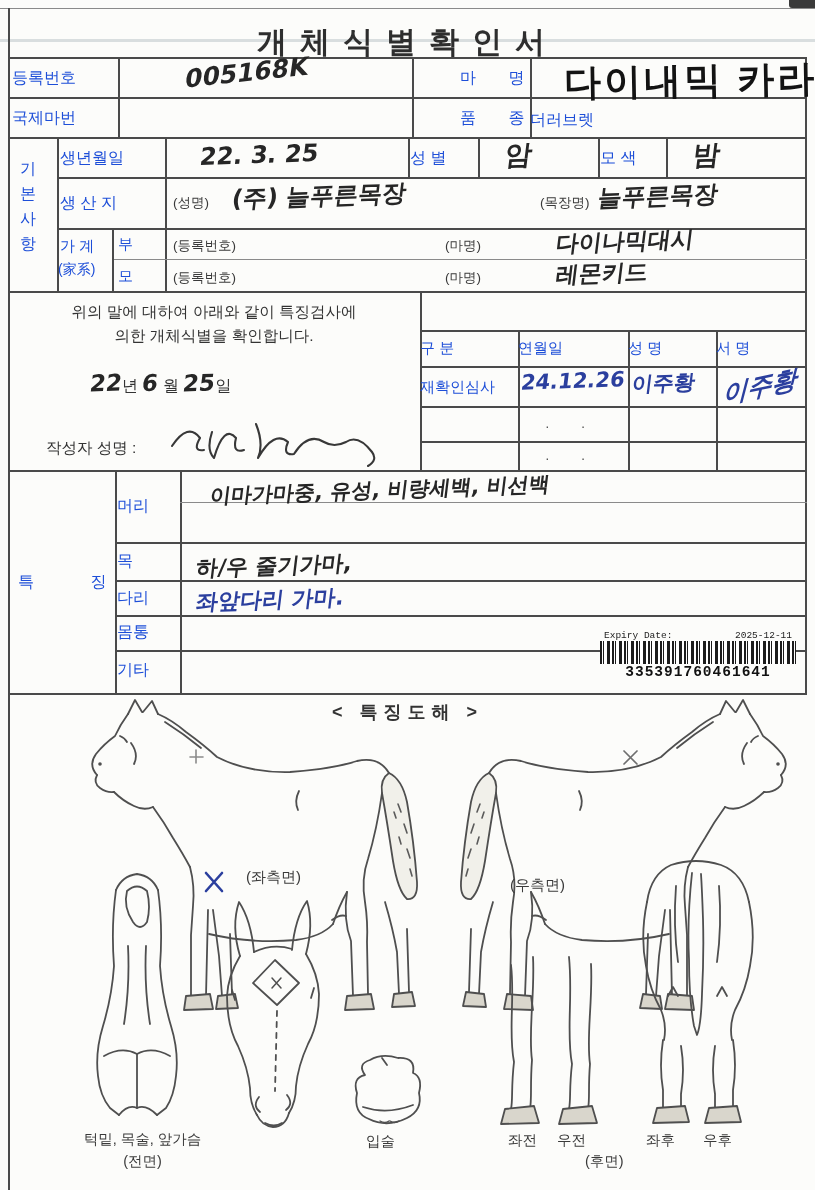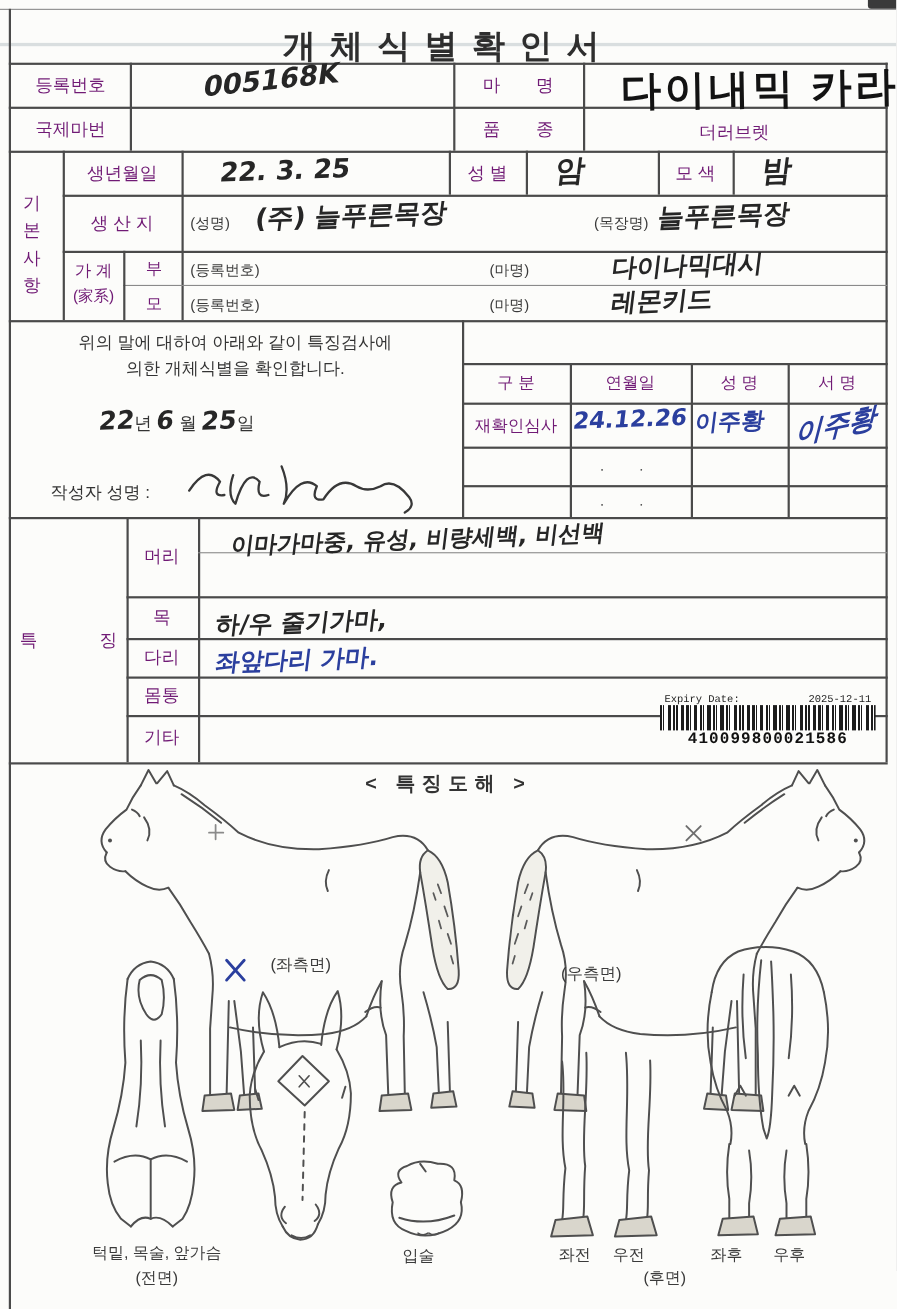--- a/index.html
+++ b/index.html
@@ -7,23 +7,23 @@
     position:relative;width:815px;height:1190px;margin:0 auto;
     background:#fcfcfa;overflow:hidden;
     font-family:"Liberation Sans","DejaVu Sans",sans-serif;
     color:#2b2b2b;
   }
   .abs{position:absolute;}
   .hline{position:absolute;background:#4a4a4a;height:1.5px;}
   .vline{position:absolute;background:#4a4a4a;width:1.5px;}
   .hline.thick{height:2.2px;}
   .hline.thin{height:1px;background:#8a8a8a;}
-  .label{font-size:16px;color:#701a75;text-align:center;}
+  .label{font-size:16px;color:#1d4ed8;}
   .small-label{font-size:13.5px;color:#3a3a3a;}
-  .spread{letter-spacing:14px;text-indent:14px;}
+  .spread{letter-spacing:14px;text-indent:14px;margin-left:34px;}
   .title{
     font-size:30px;font-weight:bold;letter-spacing:13px;color:#2e2e2e;
     width:100%;text-align:center;
   }
   .titleband{position:absolute;left:0;top:39px;width:815px;height:3px;background:#d9dedf;}
   .hw{
     font-family:"DejaVu Sans",sans-serif;color:#262626;font-weight:600;
     display:inline-block;transform:rotate(-2deg) skewX(-9deg);white-space:nowrap;
   }
   .hw-blue{color:#2b3f9e;}
@@ -177,21 +177,21 @@
   <div class="abs" style="left:196px;top:585px;"><span class="hw hw-blue" style="font-size:22px;">좌앞다리 가마.</span></div>
   <div class="abs label" style="left:117px;top:622px;width:60px;">몸통</div>
   <div class="abs label" style="left:117px;top:660px;width:60px;">기타</div>
 
   <div class="abs" style="left:600px;top:630px;width:196px;">
     <div class="mono" style="font-size:9.5px;color:#222;display:flex;justify-content:space-between;padding:0 4px;">
       <span>Expiry Date:</span>
       <span>2025-12-11</span>
     </div>
     <div class="barcode-stripes"></div>
-    <div class="mono center" style="font-size:14.5px;font-weight:bold;color:#111;letter-spacing:1px;">410099800021586</div>
+    <div class="mono center" style="font-size:14.5px;font-weight:bold;color:#111;letter-spacing:1px;">335391760461641</div>
   </div>
 
   <div class="abs center" style="left:0;top:700px;width:815px;font-size:18px;font-weight:bold;letter-spacing:6px;color:#333;">&lt; 특징도해 &gt;</div>
 
   <svg class="abs" style="left:0;top:694px;" width="815" height="496" viewBox="0 0 815 496">
     <defs>
       <g id="horse-side">
 
         <path class="sk" d="M97,81 Q88,71 96,60 Q104,50 115,42 Q120,31 128,20"></path>
         <path class="sk" d="M128,20 L135,6 L142,18 M143,18 L152,7 L158,20"></path>

